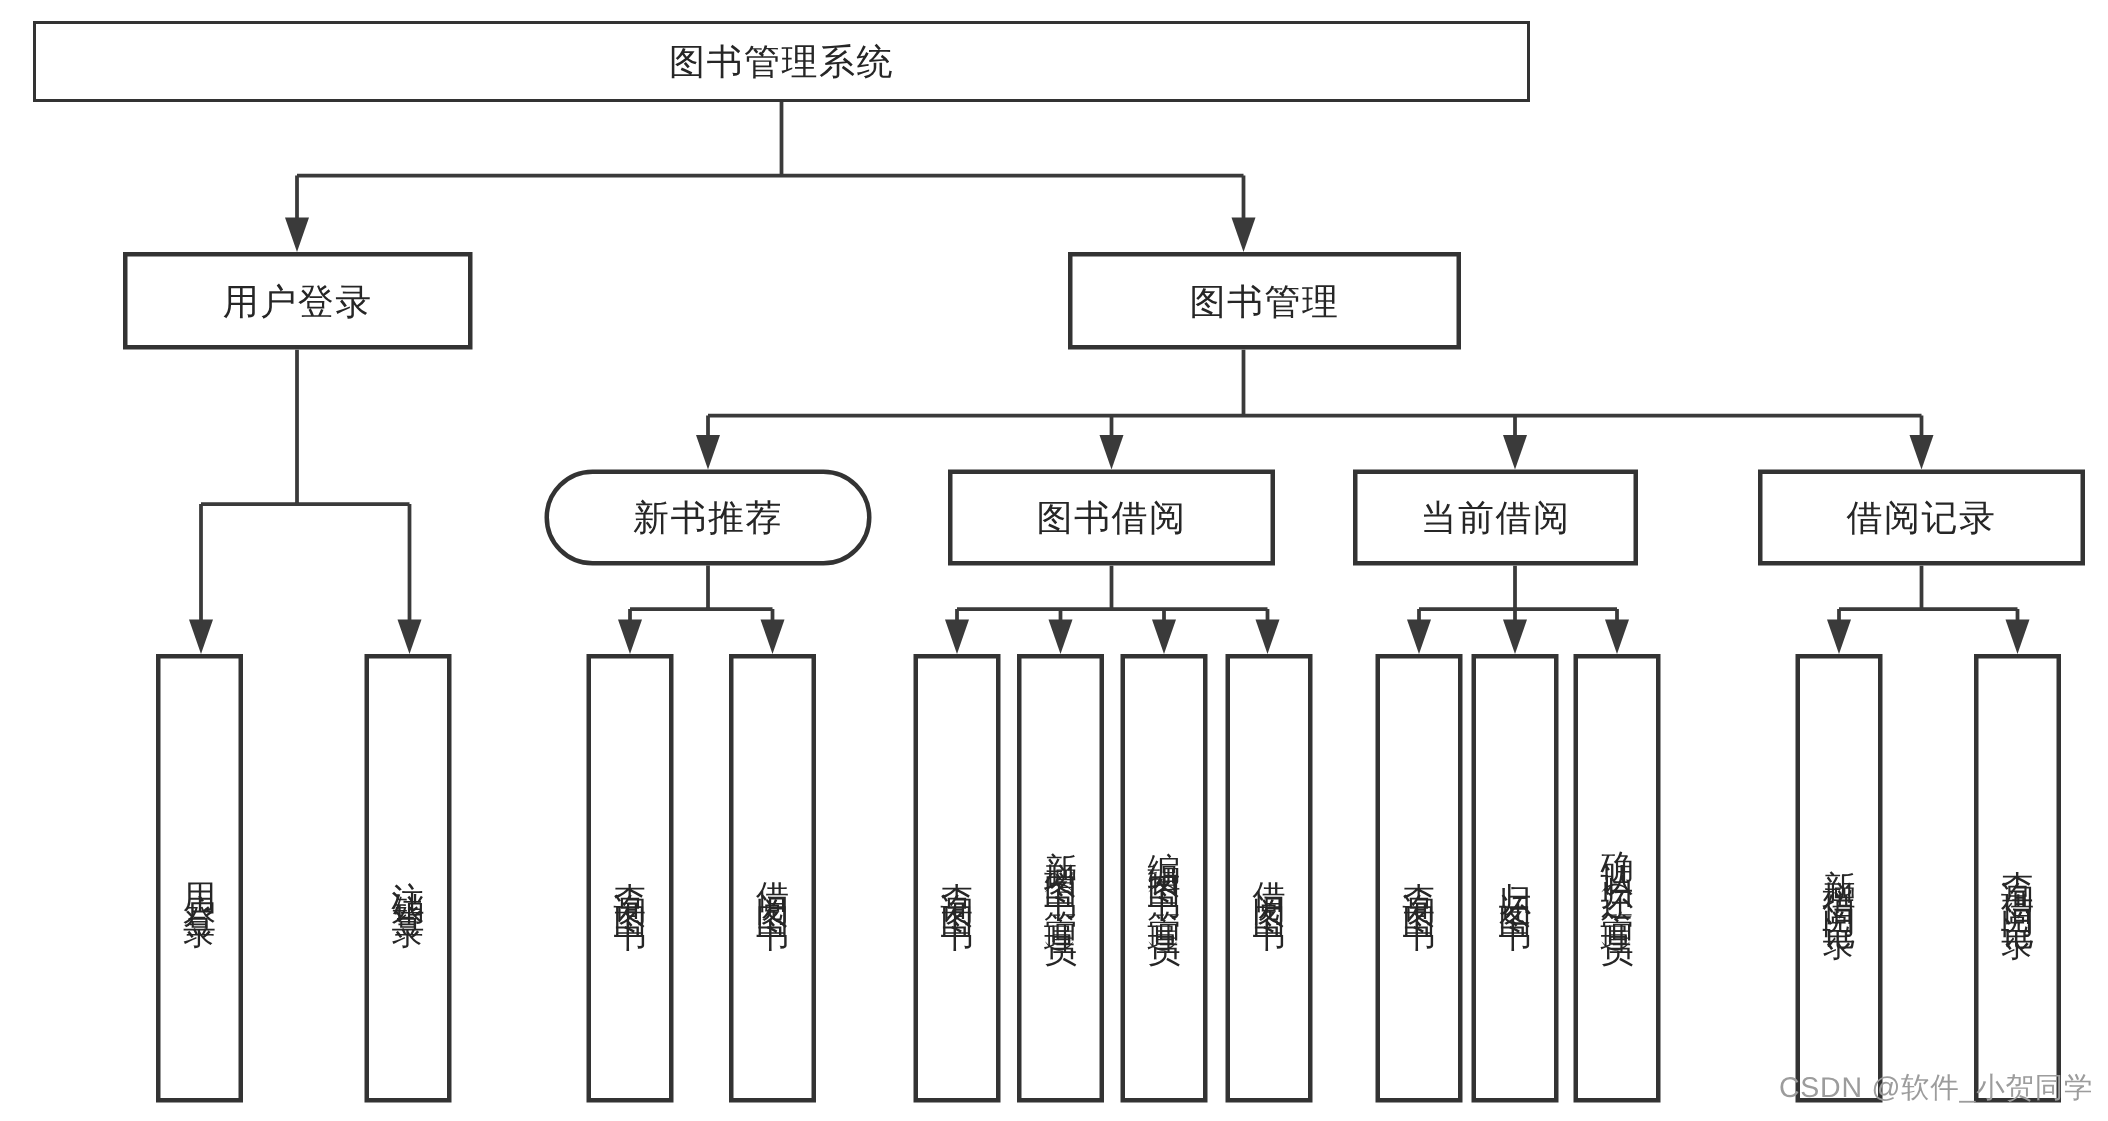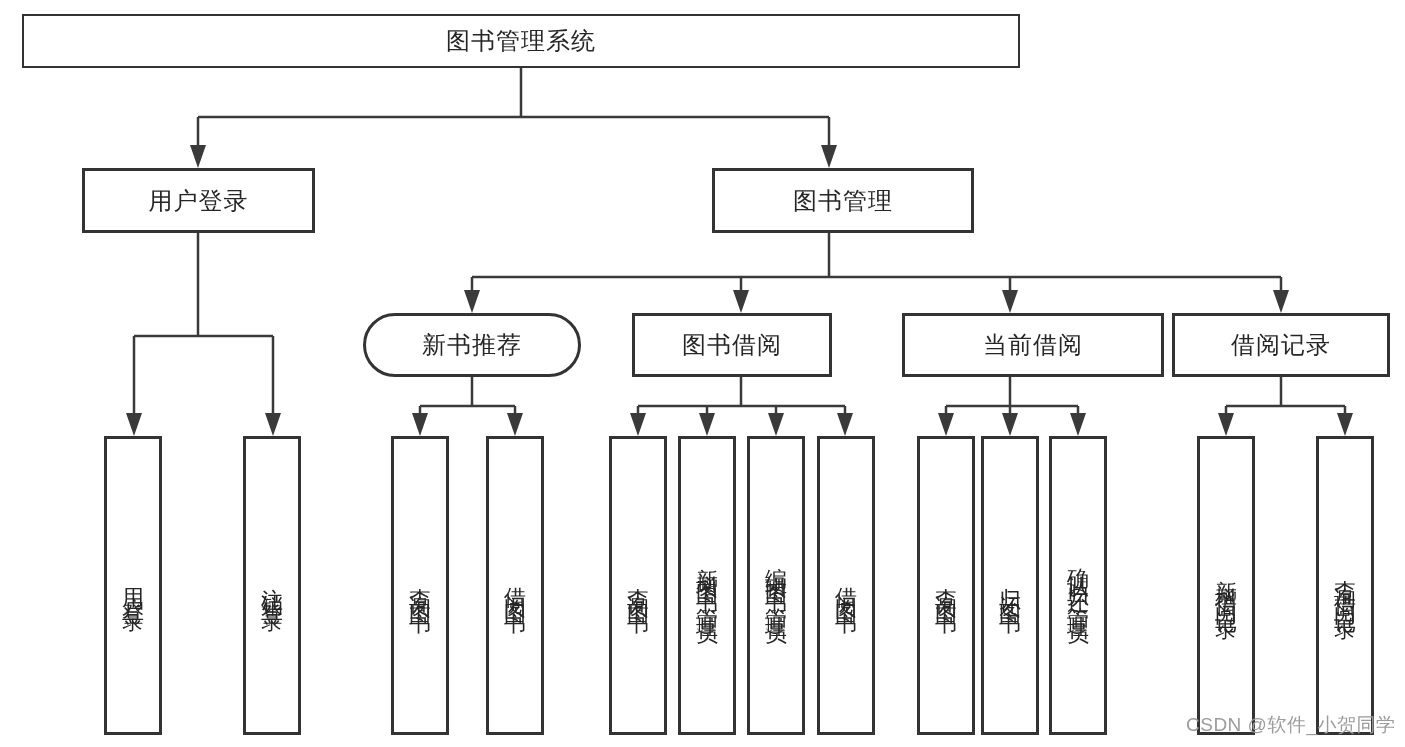--- a/index.html
+++ b/index.html
@@ -75,24 +75,24 @@
   <div class="box" style="left:82px;top:168px;width:233px;height:65px;">
     <span class="hlabel">用户登录</span>
   </div>
   <div class="box" style="left:712px;top:168px;width:262px;height:65px;">
     <span class="hlabel">图书管理</span>
   </div>
 
   <div class="box" style="left:363px;top:313px;width:218px;height:64px;border-radius:32px;">
     <span class="hlabel">新书推荐</span>
   </div>
-  <div class="box" style="left:632px;top:313px;width:200px;height:64px;">
+  <div class="box" style="left:632px;top:313px;width:218px;height:64px;">
     <span class="hlabel">图书借阅</span>
   </div>
-  <div class="box" style="left:902px;top:313px;width:262px;height:64px;">
+  <div class="box" style="left:902px;top:313px;width:190px;height:64px;">
     <span class="hlabel">当前借阅</span>
   </div>
   <div class="box" style="left:1172px;top:313px;width:218px;height:64px;">
     <span class="hlabel">借阅记录</span>
   </div>
 
   <div class="box leaf" style="left:104px;">
     <span class="vlabel">用户登录</span>
   </div>
   <div class="box leaf" style="left:243px;">

